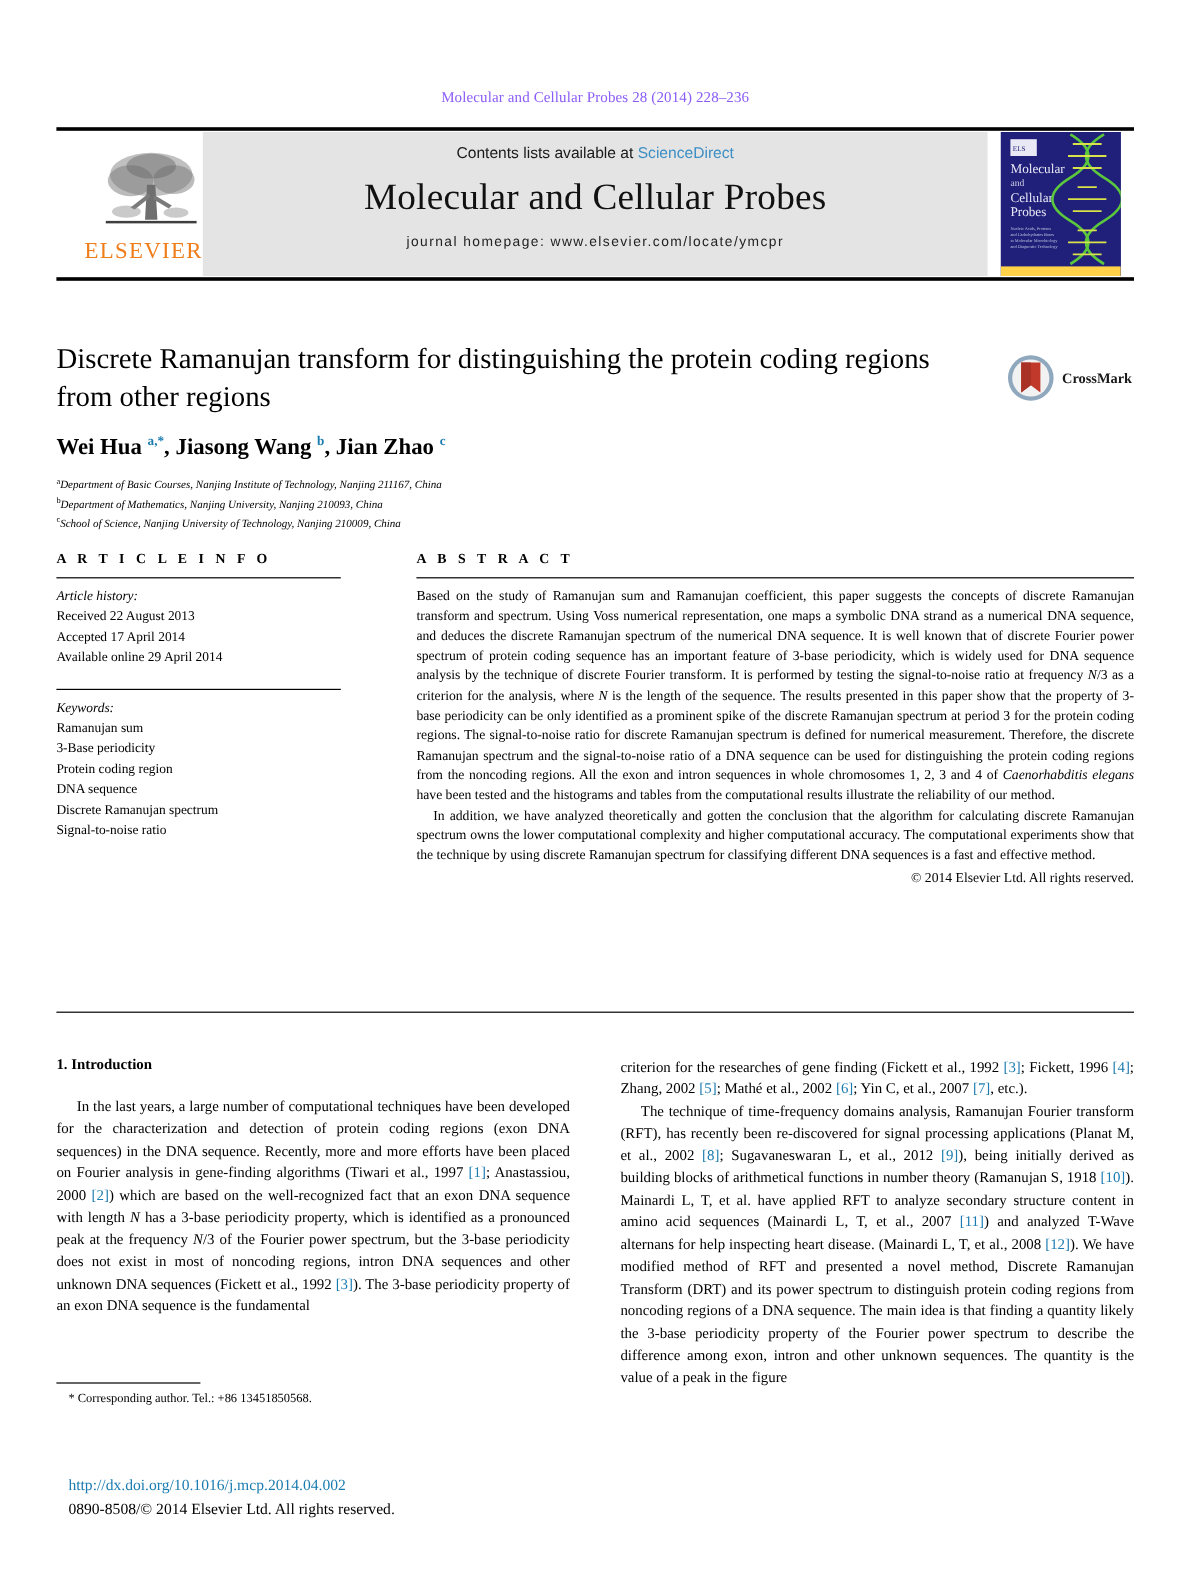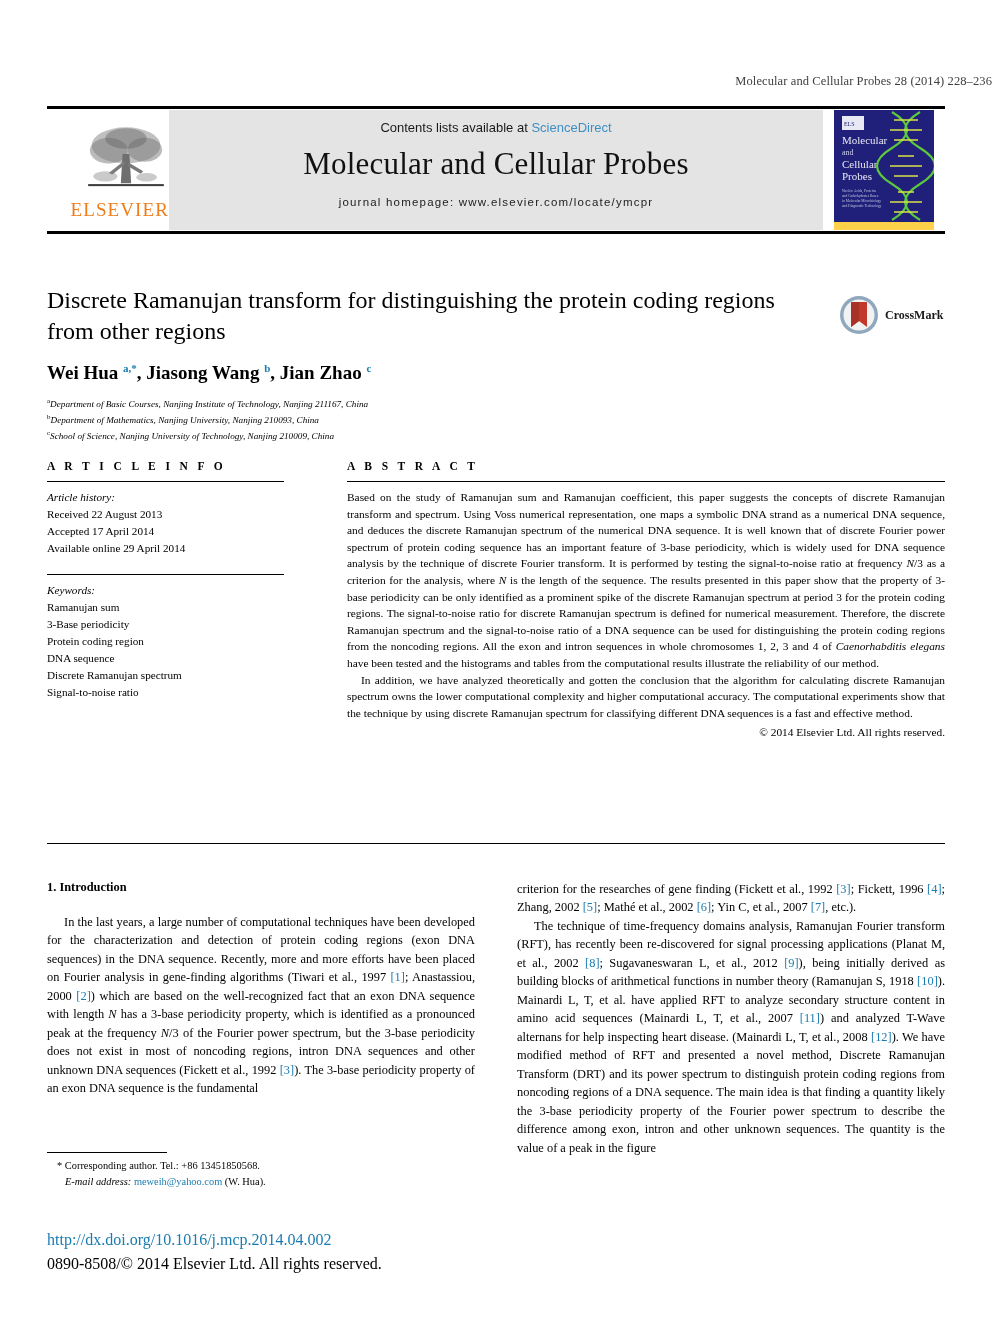--- a/index.html
+++ b/index.html
@@ -13,23 +13,23 @@
     position: relative;
     overflow: hidden;
   }
 
   .page { position: relative; width: 992px; height: 1323px; padding: 0; }
 
   
   .running-head {
     position: absolute;
     top: 74px; left: 0; right: 0;
-    text-align: right;
+    text-align: center;
     font-size: 12.5px;
-    color: #404040;
+    color: #8b5cf6;
     font-family: "Liberation Serif", serif;
     letter-spacing: .1px;
   }
 
   
   .masthead {
     position: absolute;
     top: 106px; left: 47px;
     width: 898px;
     height: 128px;
@@ -219,22 +219,22 @@
     font-size: 10.4px;
     line-height: 1.5;
     font-family: "Liberation Serif", serif;
   }
   .footnote-rule { border-top: 1px solid #000; width: 120px; margin-bottom: 5px; }
   .footnote .em { font-style: italic; }
   .footnote a, .link { color: #1a7bb0; text-decoration: none; }
 
   .doi-block {
     position: absolute;
-    top: 1228px; left: 47px; width: 500px;
-    font-size: 16px;
+    top: 1228px; left: 57px; width: 500px;
+    font-size: 13px;
     line-height: 1.5;
     font-family: "Liberation Serif", serif;
   }
   .doi-block .doi { color: #1a7bb0; }
 </style>
 </head>
 <body>
 
 <div class="page">
 
@@ -371,25 +371,20 @@
       <div class="body-text">
         <p style="text-indent:0">criterion for the researches of gene finding (Fickett et al., 1992 <span class="ref">[3]</span>; Fickett, 1996 <span class="ref">[4]</span>; Zhang, 2002 <span class="ref">[5]</span>; Mathé et al., 2002 <span class="ref">[6]</span>; Yin C, et al., 2007 <span class="ref">[7]</span>, etc.).</p>
         <p>The technique of time-frequency domains analysis, Ramanujan Fourier transform (RFT), has recently been re-discovered for signal processing applications (Planat M, et al., 2002 <span class="ref">[8]</span>; Sugavaneswaran L, et al., 2012 <span class="ref">[9]</span>), being initially derived as building blocks of arithmetical functions in number theory (Ramanujan S, 1918 <span class="ref">[10]</span>). Mainardi L, T, et al. have applied RFT to analyze secondary structure content in amino acid sequences (Mainardi L, T, et al., 2007 <span class="ref">[11]</span>) and analyzed T-Wave alternans for help inspecting heart disease. (Mainardi L, T, et al., 2008 <span class="ref">[12]</span>). We have modified method of RFT and presented a novel method, Discrete Ramanujan Transform (DRT) and its power spectrum to distinguish protein coding regions from noncoding regions of a DNA sequence. The main idea is that finding a quantity likely the 3-base periodicity property of the Fourier power spectrum to describe the difference among exon, intron and other unknown sequences. The quantity is the value of a peak in the figure</p>
       </div>
     </div>
   </div>
 
   <div class="footnote">
     <div class="footnote-rule"></div>
     <div style="padding-left:10px">* Corresponding author. Tel.: +86 13451850568.</div>
-    <div style="padding-left:18px">
-      <span class="em">E-mail address:</span>
-      <span class="link">meweih@yahoo.com</span>
-      <span>(W. Hua).</span>
-    </div>
   </div>
 
   <div class="doi-block">
     <div class="doi">http://dx.doi.org/10.1016/j.mcp.2014.04.002</div>
     <div>0890-8508/© 2014 Elsevier Ltd. All rights reserved.</div>
   </div>
 
 </div>
 
 </body></html>

